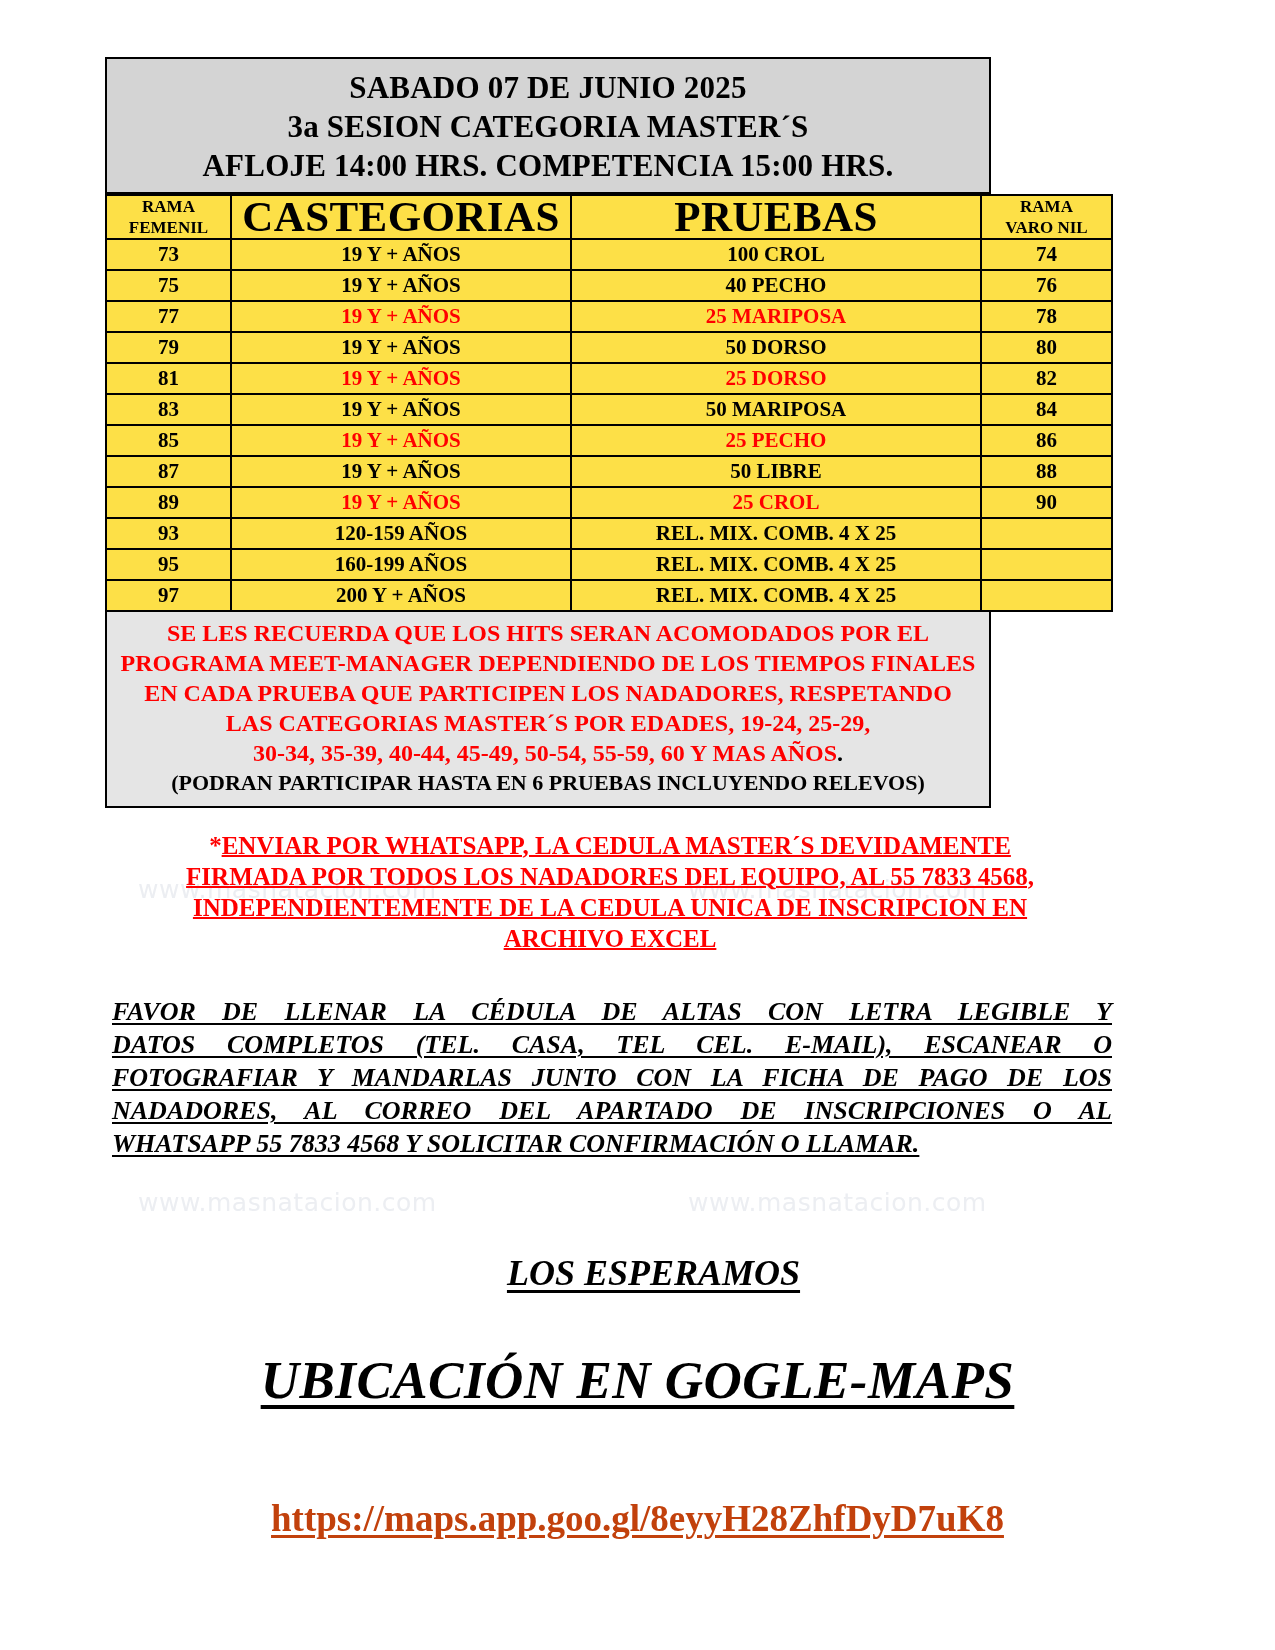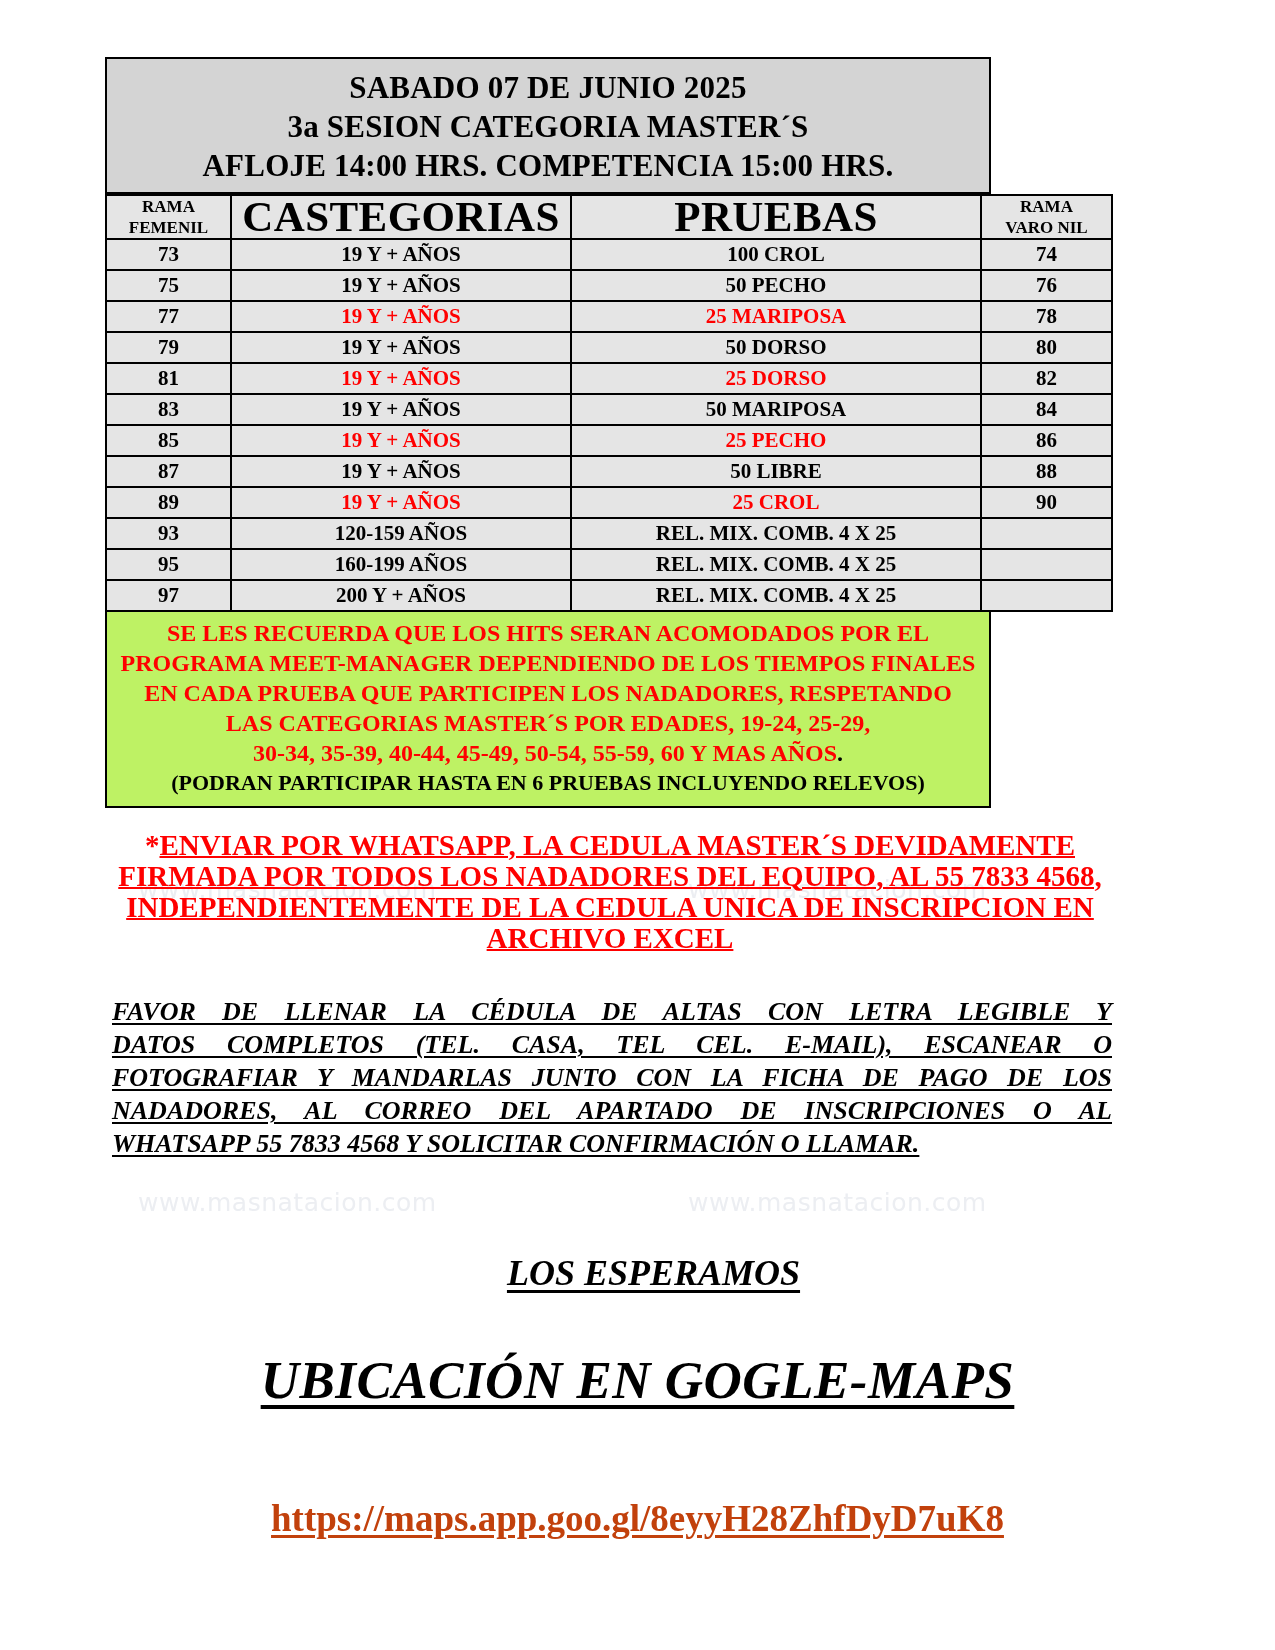--- a/index.html
+++ b/index.html
@@ -52,21 +52,21 @@
     line-height: 39px;
     letter-spacing: 0.2px;
     white-space: nowrap;
   }
 
   
   table.main {
     border-collapse: collapse;
     width: 100%;
     table-layout: fixed;
-    background: #e5e5e5;
+    background: #fde047;
   }
   table.main td, table.main th {
     border: 2px solid #000;
     text-align: center;
     vertical-align: middle;
     font-weight: bold;
     padding: 0;
     background: transparent;
   }
   col.c-fem  { width: 125px; }
@@ -91,21 +91,21 @@
     height: 29px;
     padding: 2px 3px;
   }
   td.num { font-size: 21px; }
   tr.red td.cat, tr.red td.pru { color: #ff0000; }
 
   
   .notice {
     border: 2px solid #000;
     border-top: none;
-    background: #bef264;
+    background: #e5e5e5;
     text-align: center;
     padding: 6px 6px 8px 6px;
     box-sizing: border-box;
   }
   .notice .nline {
     color: #ff0000;
     font-weight: bold;
     font-size: 24px;
     line-height: 30px;
     white-space: nowrap;
@@ -124,21 +124,21 @@
     position: absolute;
     left: 105px;
     top: 830px;
     width: 1010px;
     text-align: center;
     z-index: 2;
   }
   .wa-line {
     color: #ff0000;
     font-weight: bold;
-    font-size: 29px;
+    font-size: 25px;
     line-height: 31px;
     white-space: nowrap;
   }
   .wa-line u, .u { text-decoration: underline; text-decoration-thickness: 2px; }
   .wa-line .noline { text-decoration: none; }
 
   
   .para {
     position: absolute;
     left: 112px;
@@ -256,21 +256,21 @@
     <tbody id="events-tbody">
         <tr>
           <td class="cell num">73</td>
           <td class="cell cat">19 Y + AÑOS</td>
           <td class="cell pru">100 CROL</td>
           <td class="cell num">74</td>
         </tr>
         <tr>
           <td class="cell num">75</td>
           <td class="cell cat">19 Y + AÑOS</td>
-          <td class="cell pru">50 PECHO</td>
+          <td class="cell pru">40 PECHO</td>
           <td class="cell num">76</td>
         </tr>
         <tr class="red">
           <td class="cell num">77</td>
           <td class="cell cat">19 Y + AÑOS</td>
           <td class="cell pru">25 MARIPOSA</td>
           <td class="cell num">78</td>
         </tr>
         <tr>
           <td class="cell num">79</td>

